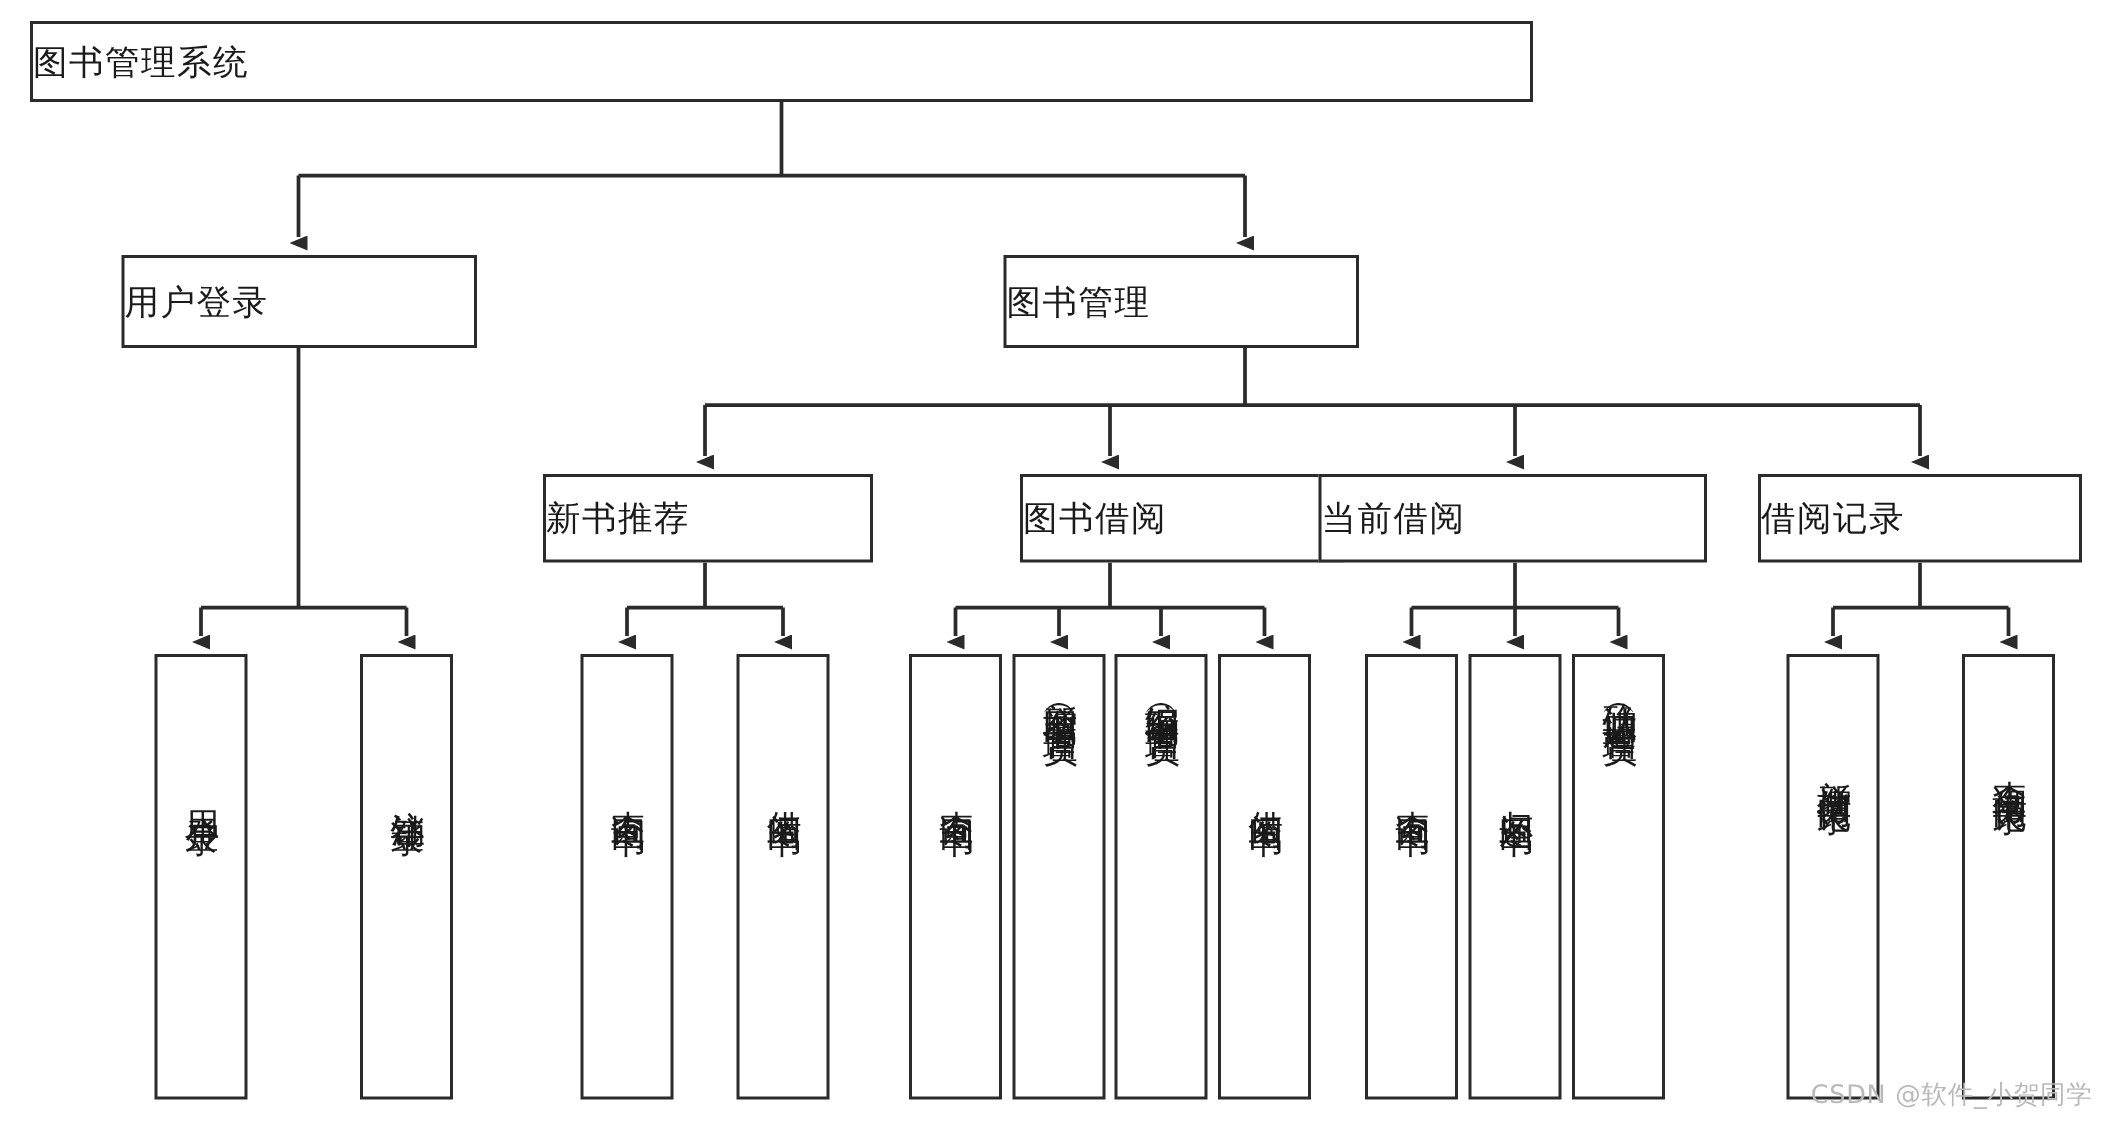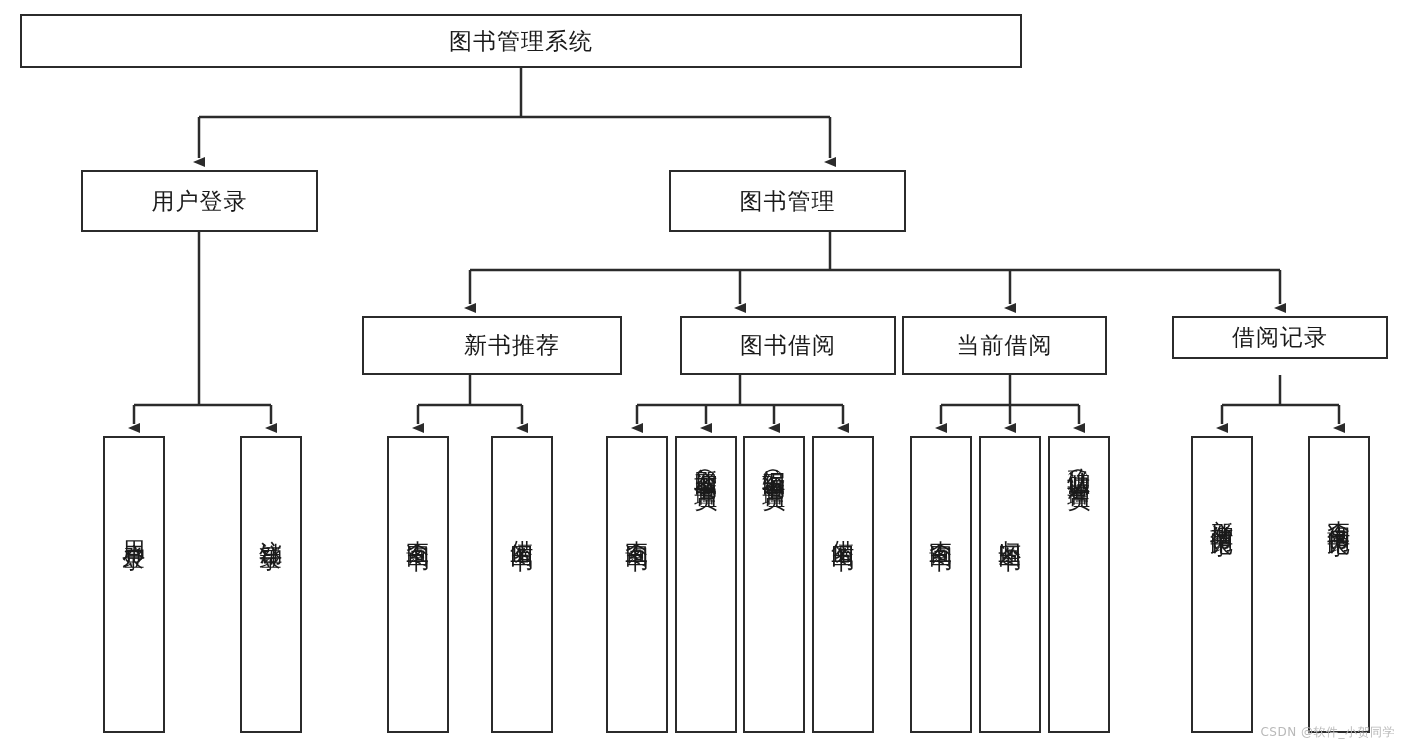--- a/index.html
+++ b/index.html
@@ -24,21 +24,21 @@
     width: 1405px;
     height: 747px;
   }
   .node {
     position: absolute;
     box-sizing: border-box;
     border: 2px solid #2b2b2b;
     background: #ffffff;
     display: flex;
     align-items: center;
-    justify-content: center;
+    justify-content: flex-start;
     color: #1a1a1a;
   }
   .node.horiz {
     font-size: 23px;
     letter-spacing: 1px;
   }
   .node.vert {
     align-items: flex-start;
     justify-content: center;
     padding-top: 12px;
@@ -54,21 +54,21 @@
   .node.vert.mid .vtext {
     margin-top: 72px;
   }
   .node.vert.mid2 .vtext {
     margin-top: 52px;
   }
   .watermark {
     position: absolute;
     right: 10px;
     bottom: 6px;
-    font-size: 12px;
+    font-size: 17px;
     color: #b9b9b9;
     white-space: nowrap;
     letter-spacing: 0.5px;
   }
 </style>
 </head>
 <body>
 
 <div id="canvas">
 
@@ -126,30 +126,30 @@
     <span>图书管理系统</span>
   </div>
 
   <div class="node horiz" style="left:81px; top:170px; width:237px; height:62px;">
     <span>用户登录</span>
   </div>
   <div class="node horiz" style="left:669px; top:170px; width:237px; height:62px;">
     <span>图书管理</span>
   </div>
 
-  <div class="node horiz" style="left:362px; top:316px; width:260px; height:59px;padding-left:40px;">
+  <div class="node horiz" style="left:362px; top:316px; width:220px; height:59px;">
     <span>新书推荐</span>
   </div>
   <div class="node horiz" style="left:632px; top:316px; width:216px; height:59px;margin-left:48px;">
     <span>图书借阅</span>
   </div>
-  <div class="node horiz" style="left:902px; top:316px; width:205px; height:59px;font-family:Liberation Serif, serif;">
+  <div class="node horiz" style="left:879px; top:316px; width:259px; height:59px;font-family:Liberation Serif, serif;">
     <span>当前借阅</span>
   </div>
-  <div class="node horiz" style="left:1172px; top:316px; width:216px; height:43px;">
+  <div class="node horiz" style="left:1172px; top:316px; width:216px; height:59px;">
     <span>借阅记录</span>
   </div>
 
   <div class="node vert mid" style="left:103px; top:436px; width:62px; height:297px;">
     <span class="vtext">用户登录</span>
   </div>
   <div class="node vert mid" style="left:240px; top:436px; width:62px; height:297px;">
     <span class="vtext">注销登录</span>
   </div>
 

